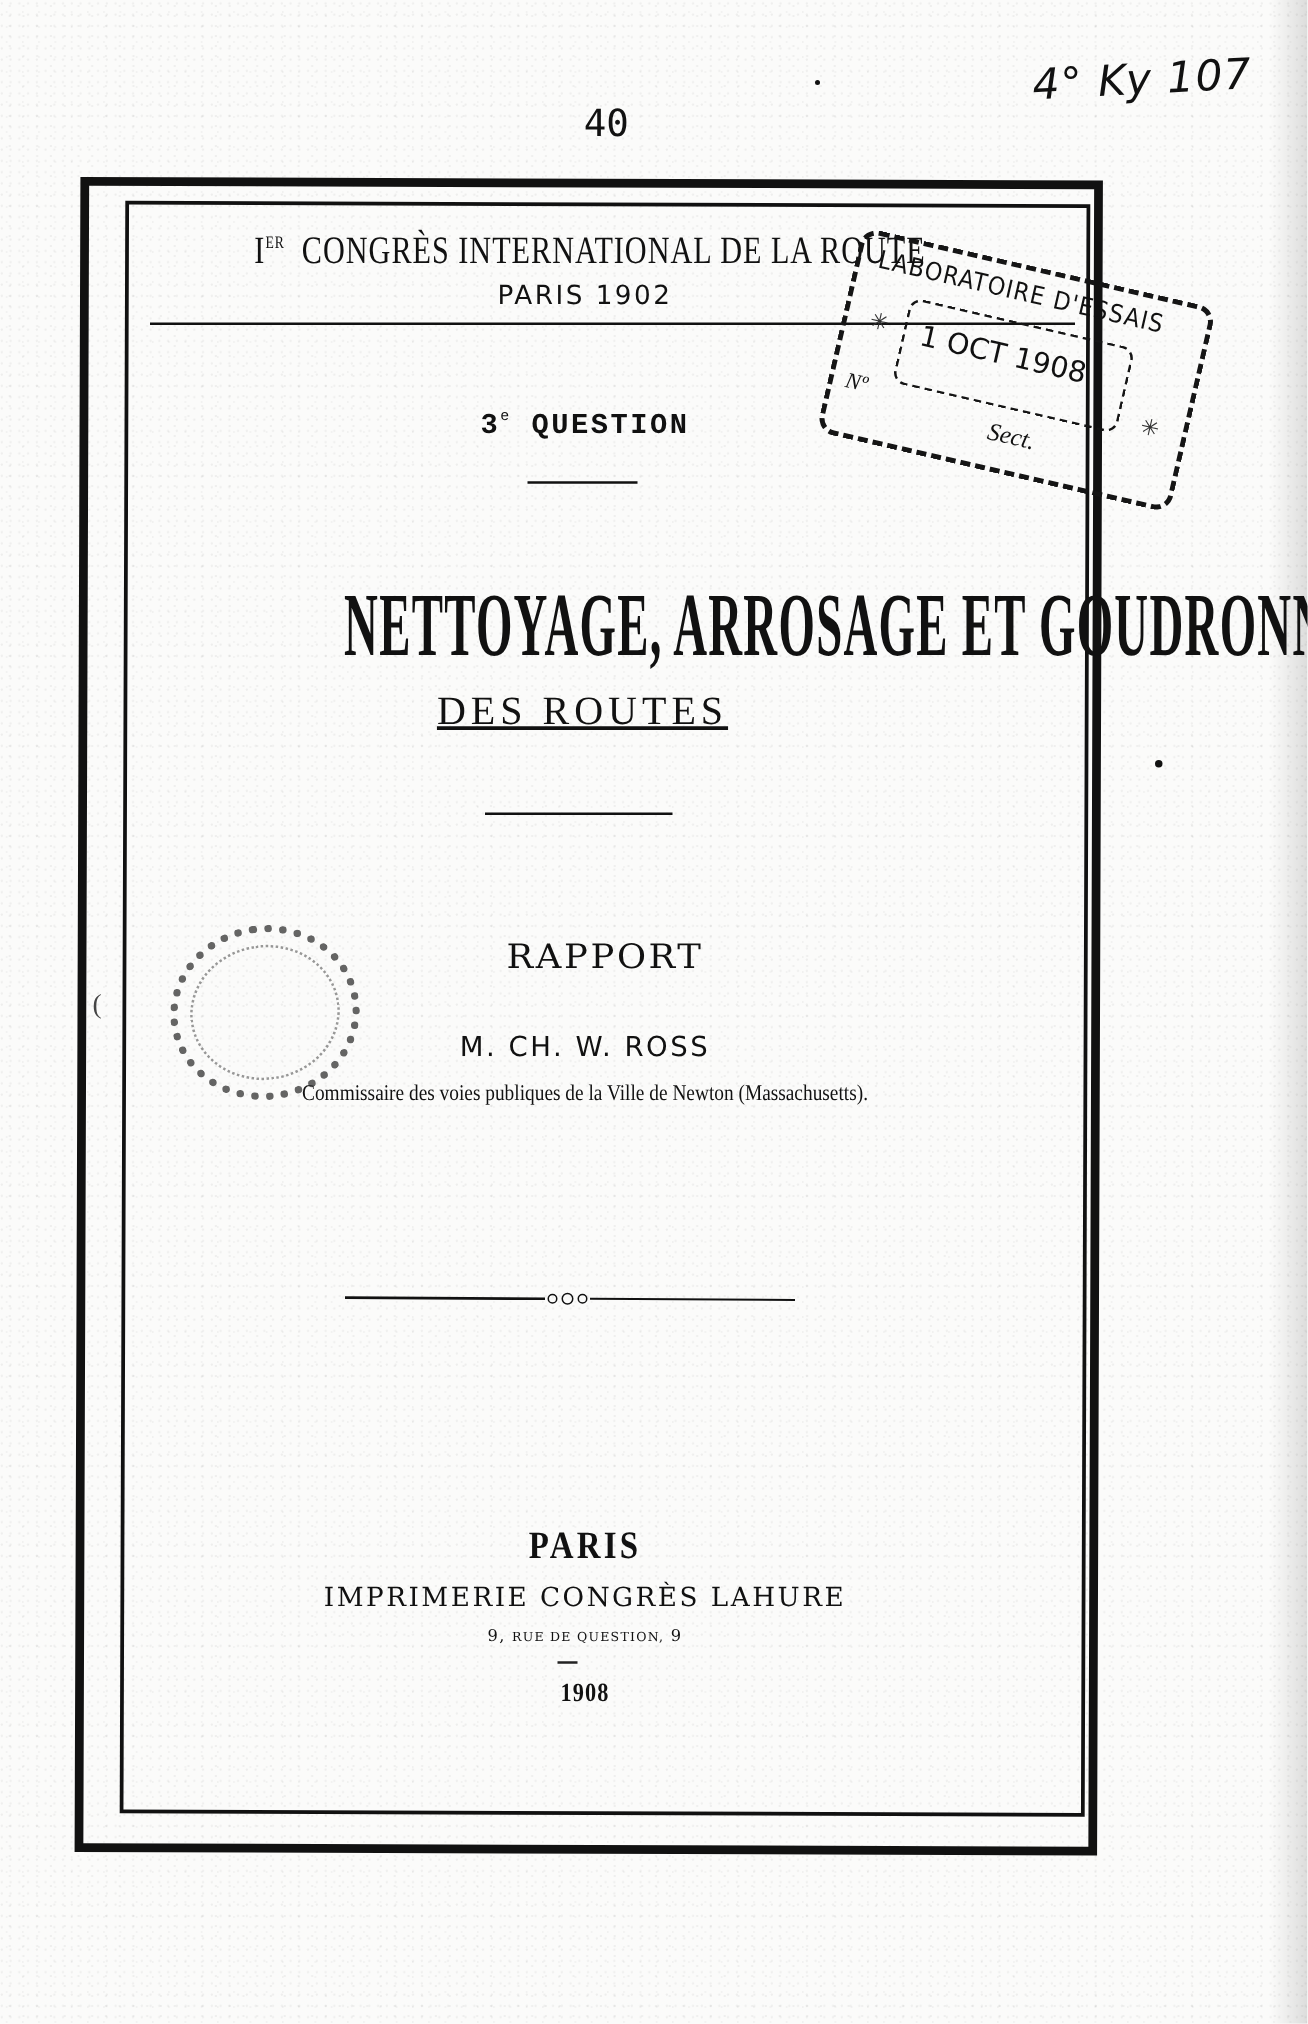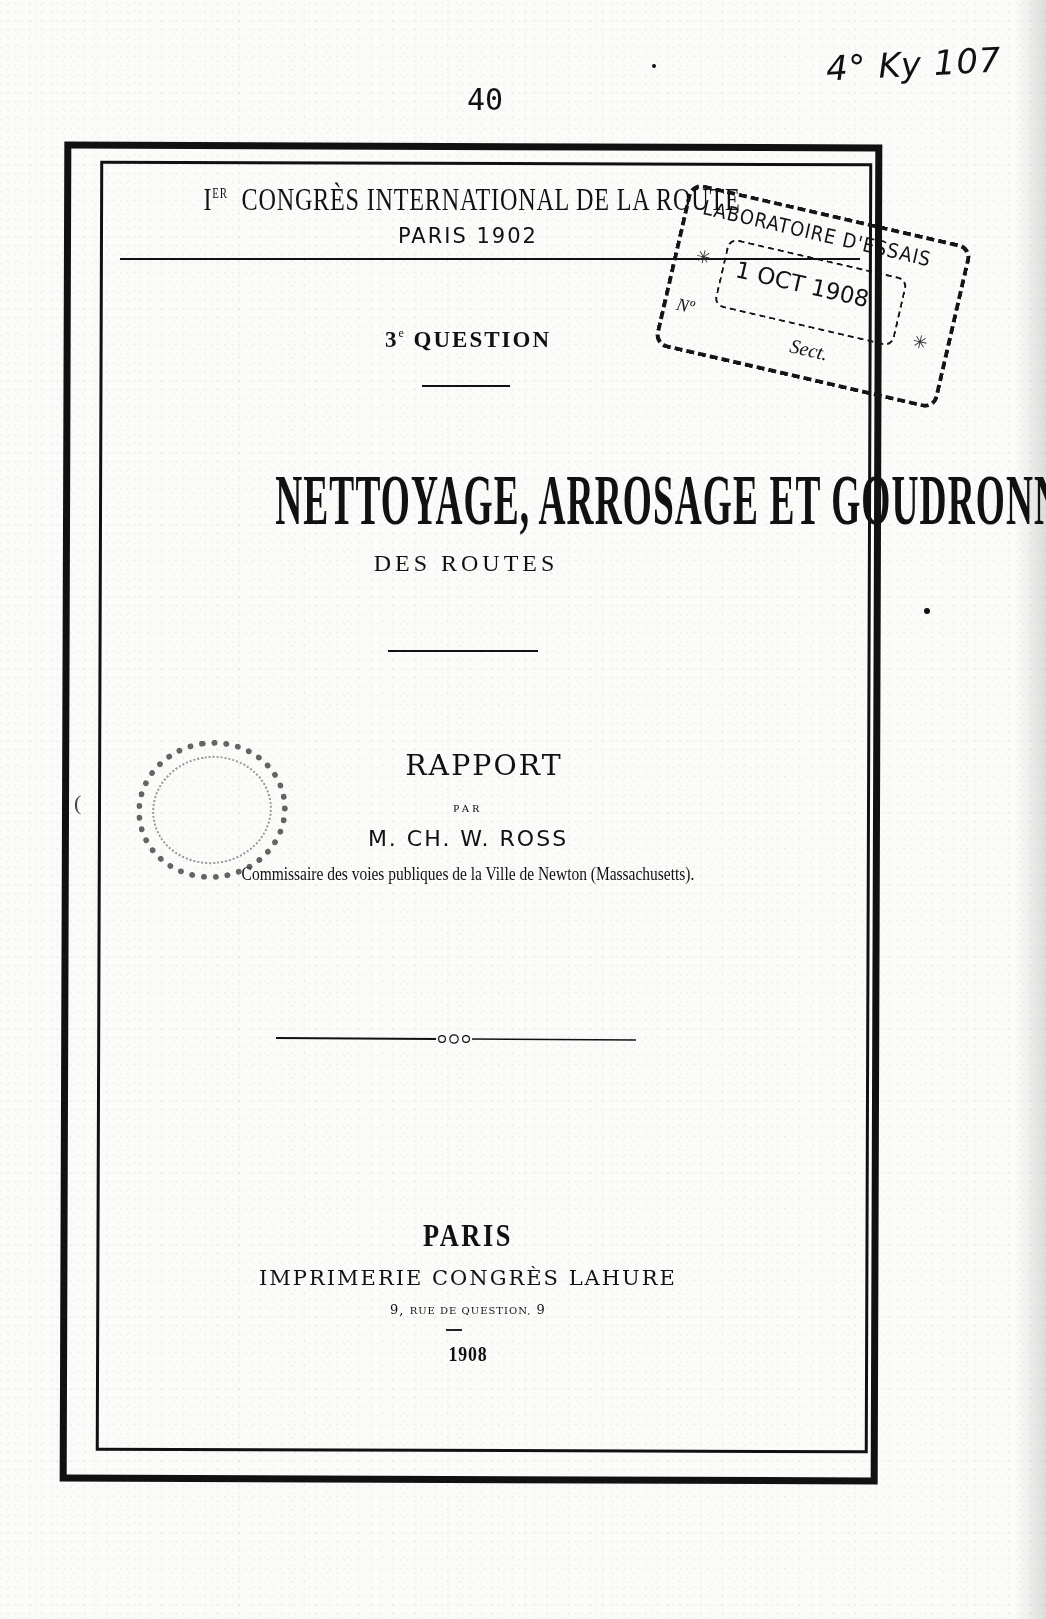--- a/index.html
+++ b/index.html
@@ -98,21 +98,21 @@
       left: -16px;
     }
     .rule-top {
       position: absolute;
       left: 22px; top: 112px;
       width: 740px; height: 2px;
       background: #111;
     }
     .question {
       top: 180px;
-      font-family: Liberation Serif, serif;
+      font-family: Liberation Mono, monospace;
       font-size: 23px;
       font-weight: bold;
       letter-spacing: 2px;
       left: -16px;
     }
     .question sup { font-size: 12px; font-weight: normal; vertical-align: 10px; }
     .short-rule {
       position: absolute;
       height: 2px;
       background: #111;
@@ -125,23 +125,24 @@
       transform: scaleX(0.52);
       transform-origin: center;
       letter-spacing: 2px;
       white-space: nowrap;
       left: -8px;
       line-height: 1;
     }
     .title-sub {
       top: 404px;
       font-family: "Liberation Serif", serif;
-      font-size: 24px;
+      font-size: 32px;
       letter-spacing: 4px;
       left: -18px;
+      text-decoration: underline;
     }
     .rapport {
       top: 604px;
       font-family: "DejaVu Serif", serif;
       font-size: 27px;
       letter-spacing: 2px;
       left: 0px;
       transform: scaleX(1.05);
     }
     .par {
@@ -318,21 +319,20 @@
     <span>QUESTION</span>
   </div>
   <div class="short-rule" style="left:324px; top:239px; width:88px;"></div>
 
   <div class="center title-main">NETTOYAGE, ARROSAGE ET GOUDRONNAGE</div>
   <div class="center title-sub">DES ROUTES</div>
 
   <div class="short-rule" style="left:290px; top:504px; width:150px;"></div>
 
   <div class="center rapport">RAPPORT</div>
-  <div class="center par">PAR</div>
   <div class="center author">M. CH. W. ROSS</div>
   <div class="center author-title">Commissaire des voies publiques de la Ville de Newton (Massachusetts).</div>
 
   <svg class="ornament-rule" viewBox="0 0 360 14" preserveAspectRatio="none">
     <path d="M0 6 L160 7" stroke="#111" stroke-width="2.2"></path>
     <path d="M196 7 L360 8" stroke="#111" stroke-width="1.6"></path>
     <circle cx="166" cy="7" r="3.4" fill="none" stroke="#111" stroke-width="1.2"></circle>
     <circle cx="178" cy="7" r="4.2" fill="none" stroke="#111" stroke-width="1.2"></circle>
     <circle cx="190" cy="7" r="3.4" fill="none" stroke="#111" stroke-width="1.2"></circle>
   </svg>

